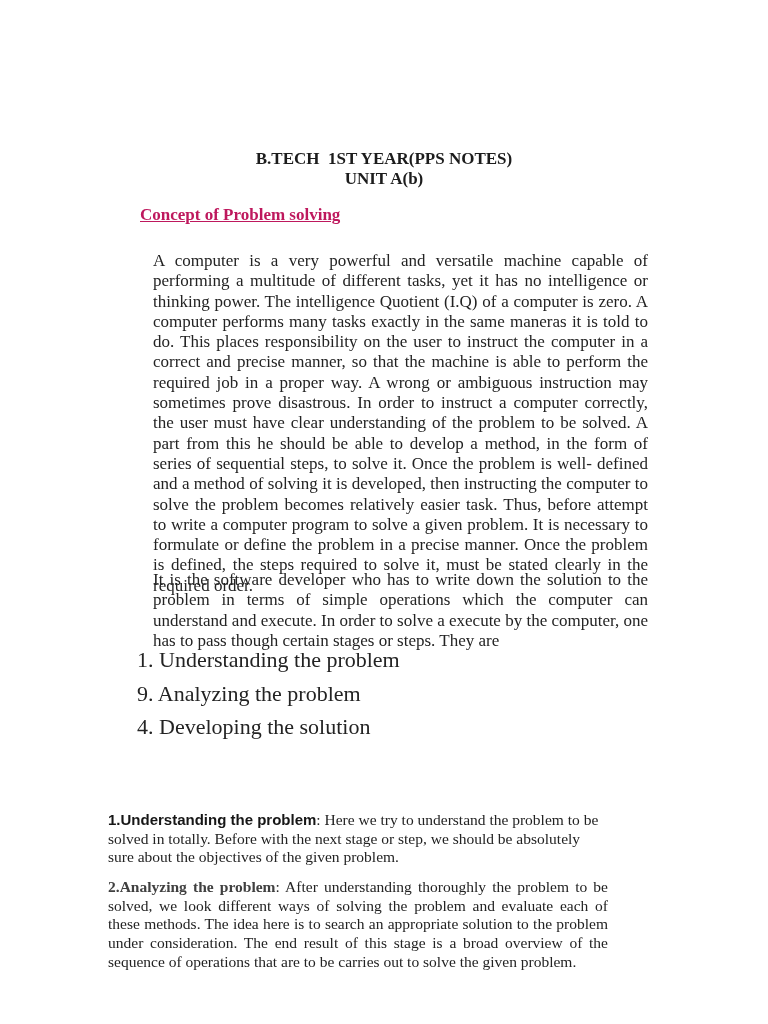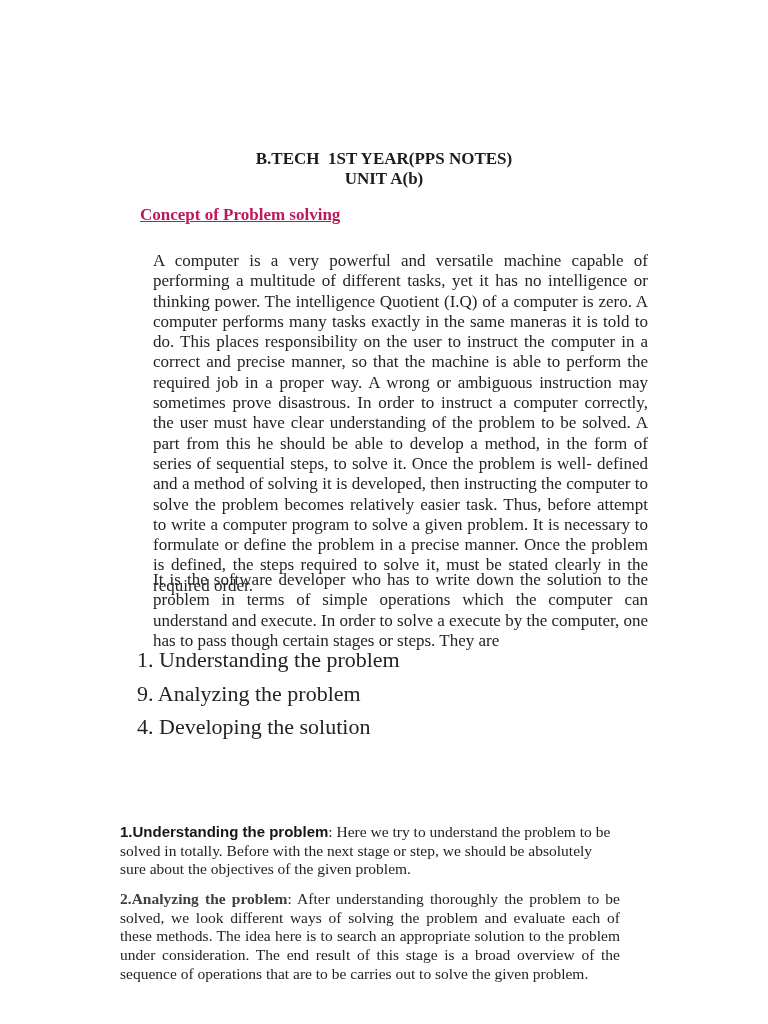--- a/index.html
+++ b/index.html
@@ -54,21 +54,21 @@
     left: 137px;
     top: 650px;
     font-size: 22px;
     line-height: 20.3px;
   }
   .step { margin-bottom: 13.3px; }
   .section {
     position: absolute;
     left: 108px;
     width: 500px;
-    margin: 12px;
+    margin: 0;
     font-size: 15.5px;
     line-height: 18.7px;
   }
   .sec1 { top: 811px; text-align: left; }
   .sec2 { top: 878px; text-align: justify; }
   .label-sans {
     font-family: "Liberation Sans", sans-serif;
     font-weight: bold;
     font-size: 15px;
     color: #161616;

